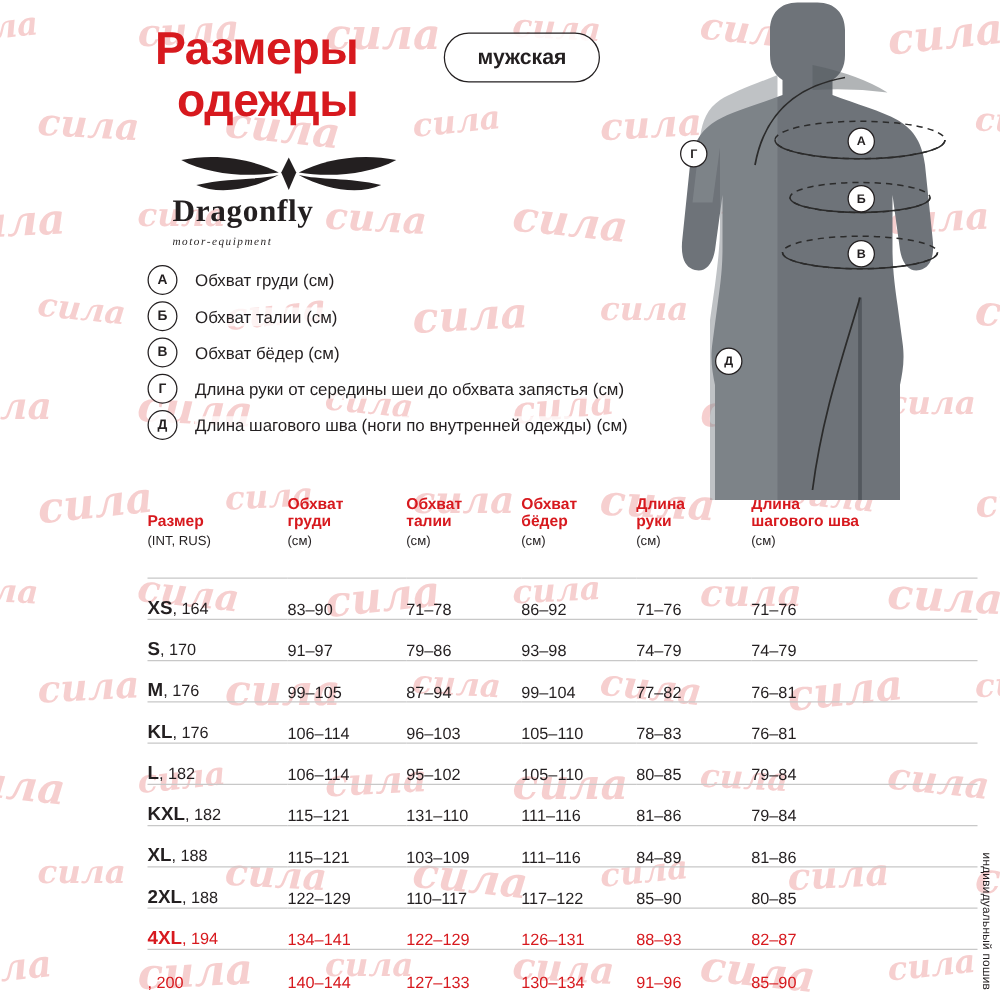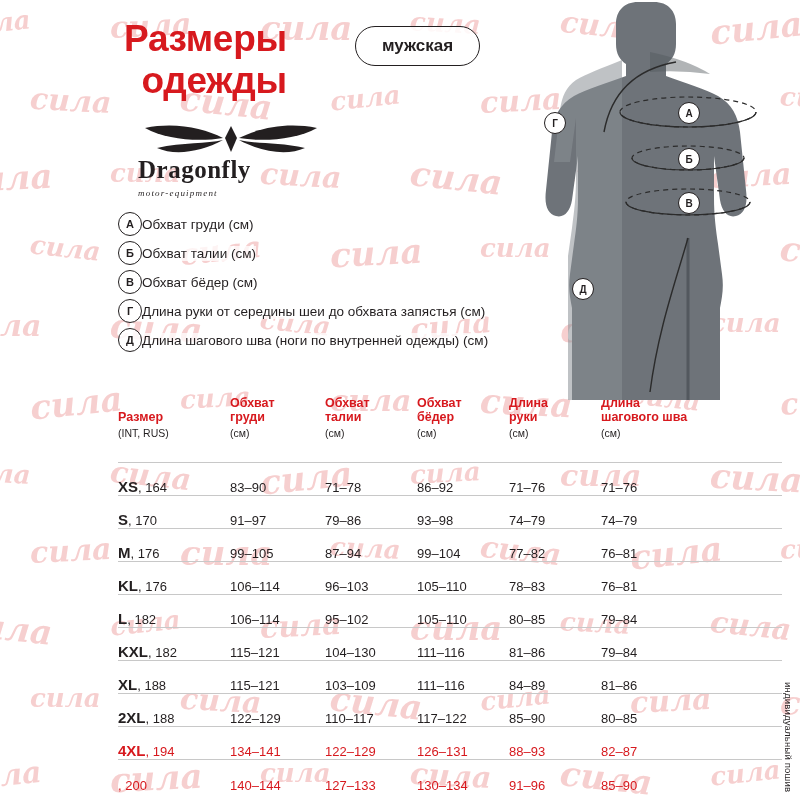--- a/index.html
+++ b/index.html
@@ -82,20 +82,21 @@
   .legend-row{display:flex;align-items:center;height:28px;margin-bottom:1px;}
   .legend-badge{
     width:22px;height:22px;border-radius:50%;
     border:1.3px solid #231f20;
     display:flex;align-items:center;justify-content:center;
     font-size:11px;font-weight:bold;color:#231f20;
     background:rgba(255,255,255,.85);
     flex:0 0 auto;
   }
   .legend-text{
+    margin-left:14px;
     font-size:13.5px;
     color:#231f20;
     background:rgba(255,255,255,.75);
   }
 
   
   .table{position:absolute;left:118px;top:382px;width:664px;}
   table{border-collapse:collapse;width:100%;}
   th,td{text-align:left;vertical-align:bottom;padding:0;}
   thead th{
@@ -415,21 +416,21 @@
             <td class="size"><b>L</b>, 182</td>
             <td>106–114</td>
             <td>95–102</td>
             <td>105–110</td>
             <td>80–85</td>
             <td>79–84</td>
           </tr>
           <tr>
             <td class="size"><b>KXL</b>, 182</td>
             <td>115–121</td>
-            <td>104–130</td>
+            <td>131–110</td>
             <td>111–116</td>
             <td>81–86</td>
             <td>79–84</td>
           </tr>
           <tr>
             <td class="size"><b>XL</b>, 188</td>
             <td>115–121</td>
             <td>103–109</td>
             <td>111–116</td>
             <td>84–89</td>

